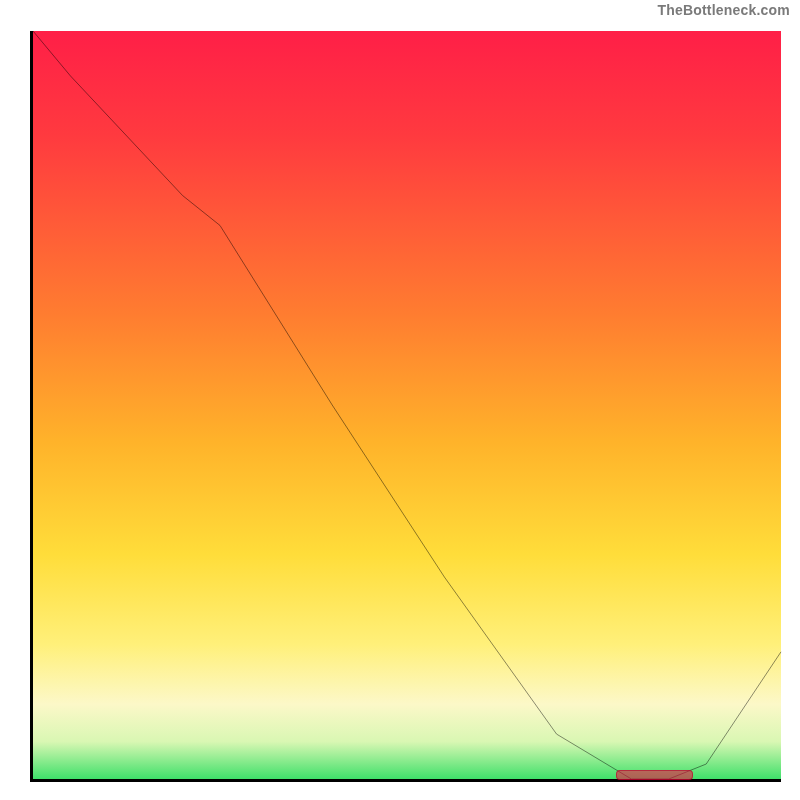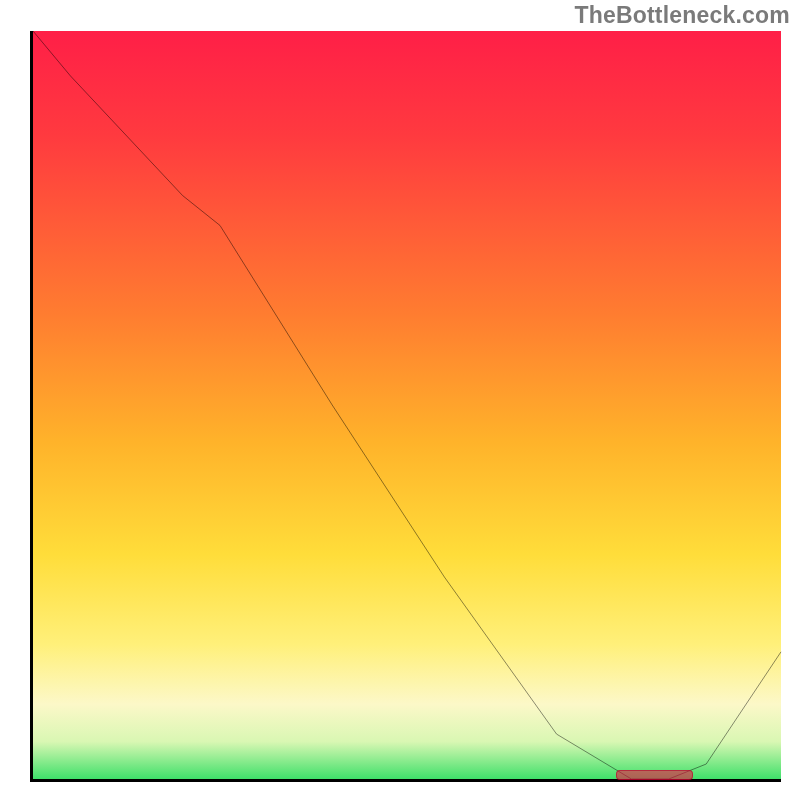--- a/index.html
+++ b/index.html
@@ -13,21 +13,21 @@
   }
   .stage {
     position: relative;
     width: 800px;
     height: 800px;
   }
   .watermark {
     position: absolute;
     top: 2px;
     right: 10px;
-    font-size: 23px;
+    font-size: 14px;
     font-weight: 600;
     color: #7a7a7a;
     letter-spacing: 0.2px;
     user-select: none;
   }
   
   .plot-wrap {
     position: absolute;
     left: 30px;
     top: 31px;

